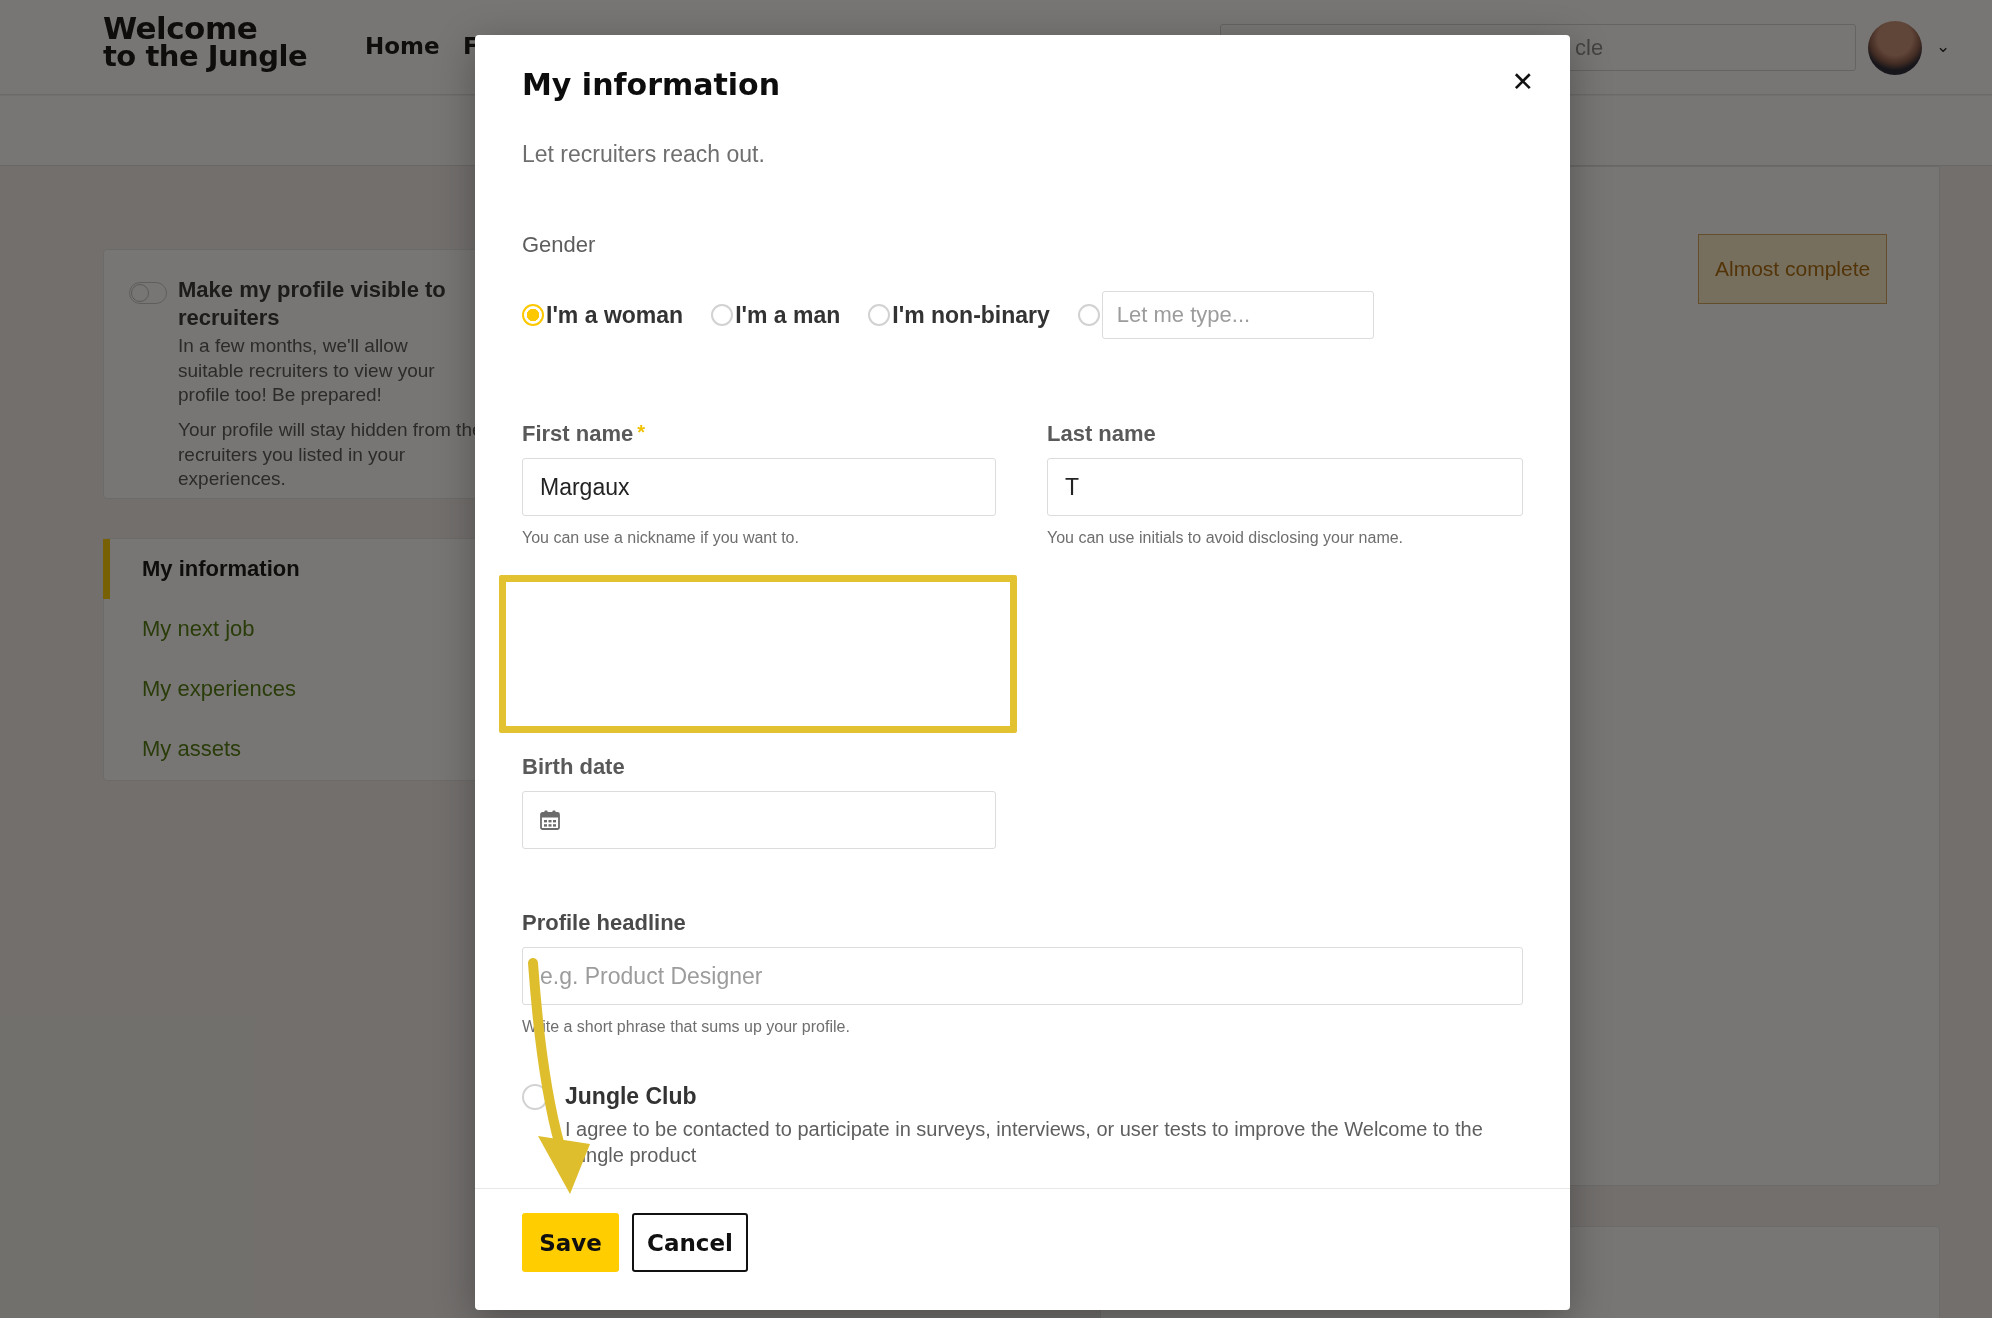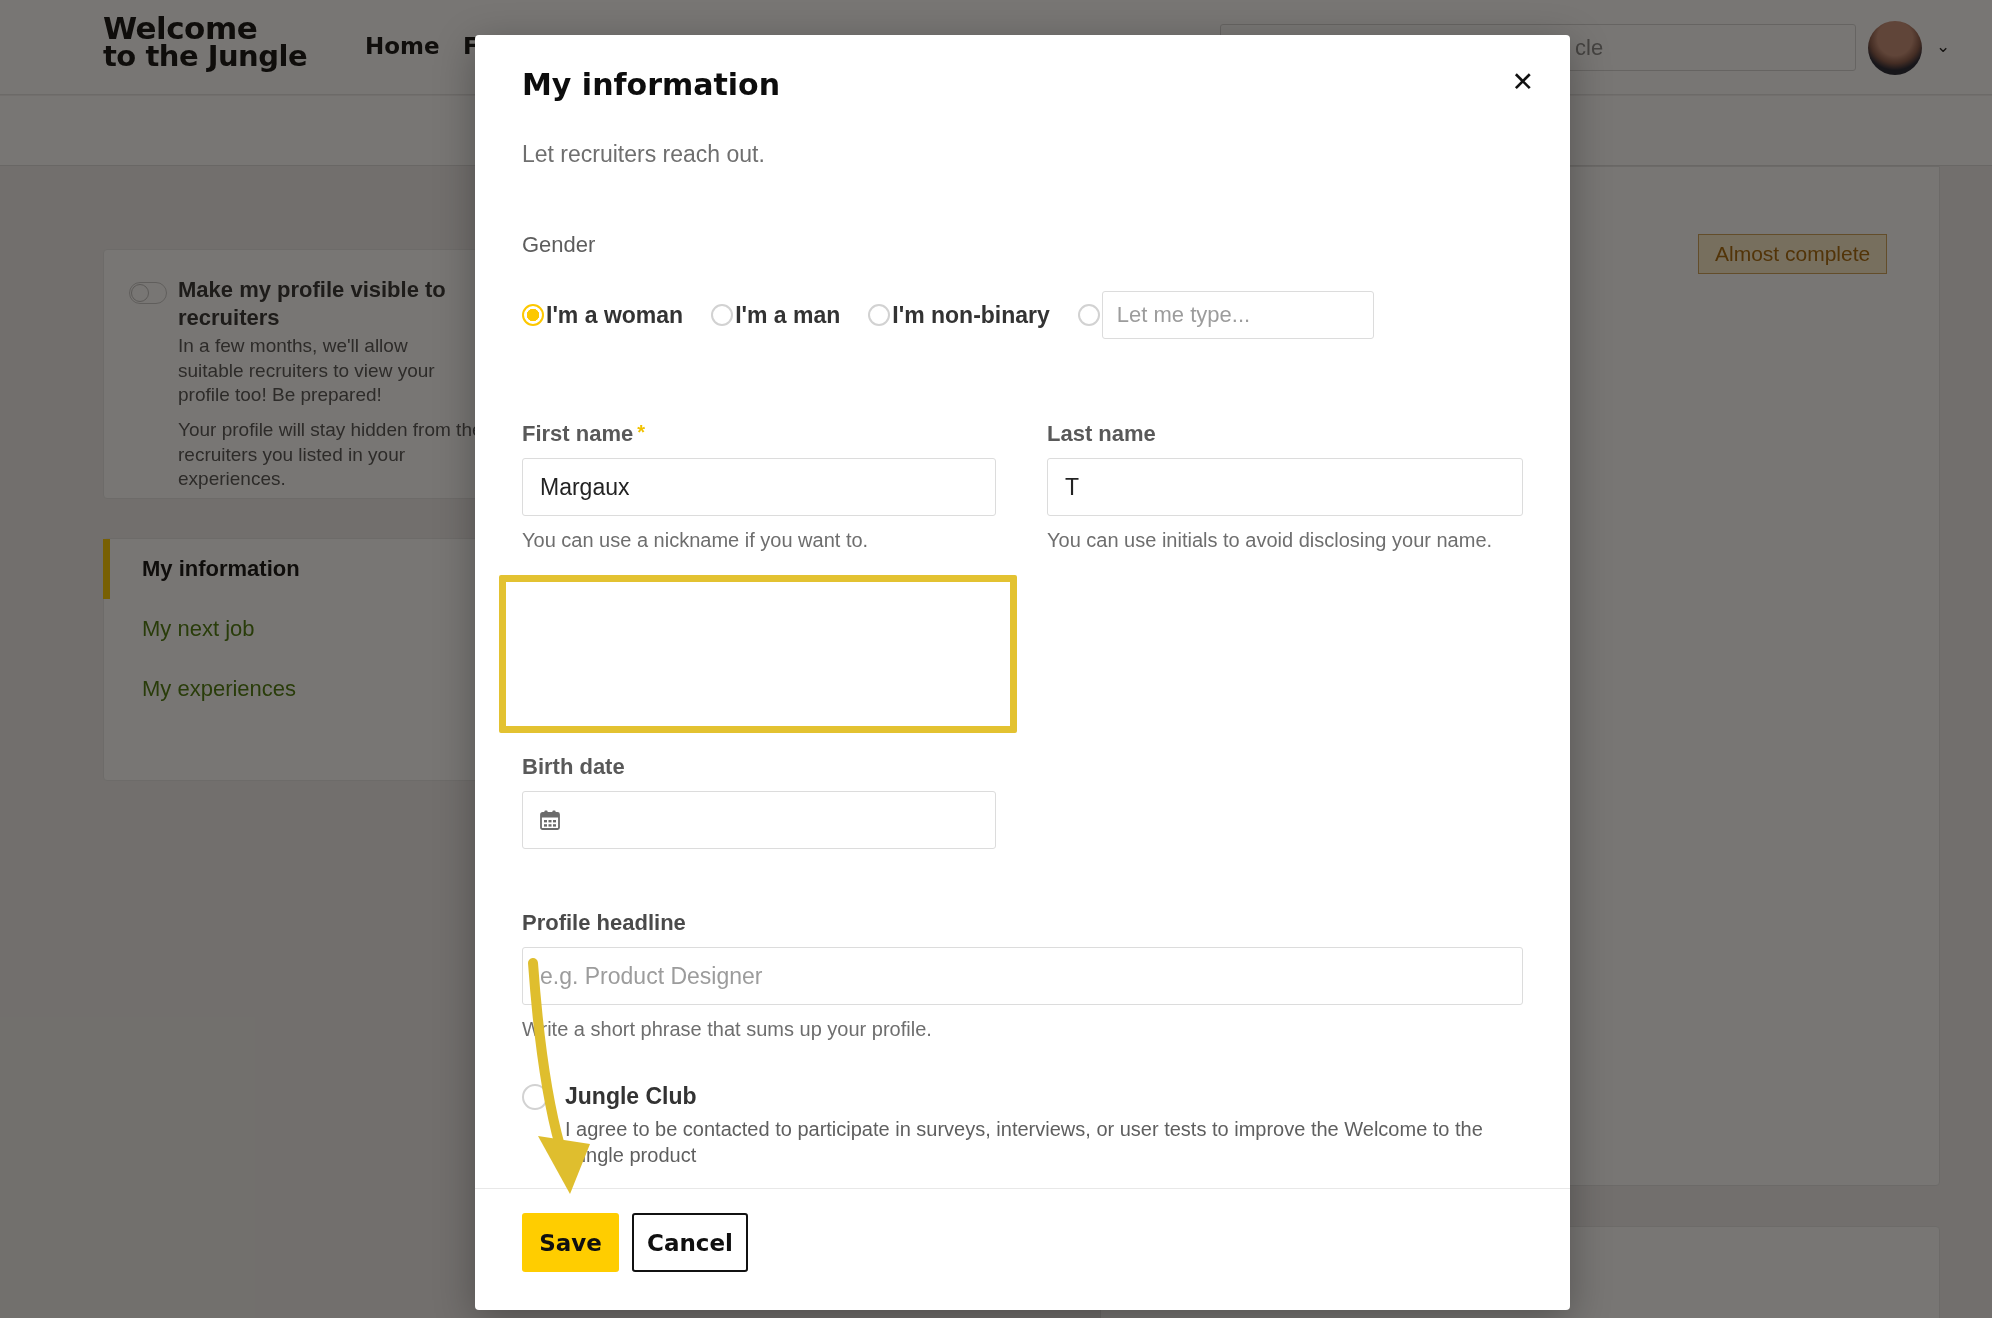--- a/index.html
+++ b/index.html
@@ -32,21 +32,21 @@
   .visibility-p1 { position:absolute; left:74px; top:84px; width:300px; font-size:19px; color:#555; line-height:1.3; }
   .visibility-p2 { position:absolute; left:74px; top:168px; width:310px; font-size:19px; color:#555; line-height:1.3; }
 
   .menu-card { left:103px; top:538px; width:430px; height:243px; padding:0; }
   .menu-item { position:relative; height:60px; display:flex; align-items:center; padding-left:38px; font-size:22px; color:#4d7c0f; }
   .menu-item.active { font-weight:700; color:#101010; }
   .menu-item.active .active-bar { position:absolute; left:-1px; top:0; width:7px; height:60px; background:#ffcd00; }
 
   .right-card { left:1100px; top:166px; width:840px; height:1020px; border:1px solid #e4e4e4; border-radius:0 0 4px 4px; }
   .right-card-2 { left:1100px; top:1226px; width:840px; height:120px; }
-  .status-badge { position:absolute; left:597px; top:67px; padding:7px 16px; background:#fdeecd; border:1px solid #cfa258; color:#a8690a; font-size:21px; }
+  .status-badge { position:absolute; left:597px; top:67px; padding:22px 16px; background:#fdeecd; border:1px solid #cfa258; color:#a8690a; font-size:21px; }
 
   
   .overlay { position:absolute; inset:0; background:rgba(14,11,8,0.56); z-index:5; }
 
   
   .modal { position:absolute; left:475px; top:35px; width:1095px; height:1275px; background:#ffffff; border-radius:4px;
            box-shadow:0 10px 40px rgba(0,0,0,0.3); z-index:10; }
   .close-btn { position:absolute; top:34px; right:36px; font-size:27px; color:#111; cursor:pointer; line-height:1; }
   .m-title { position:absolute; left:47px; top:32px; font-family:"DejaVu Sans", sans-serif; font-weight:800; font-size:30px; color:#0d0d0d; }
   .m-subtitle { position:absolute; left:47px; top:106px; font-size:23px; color:#6f6f6f; }
@@ -55,21 +55,21 @@
   .gender-row { position:absolute; left:47px; top:252px; width:1001px; height:56px; display:flex; align-items:center; gap:2px; }
   .radio { width:22px; height:22px; border:2px solid #d2d2d2; border-radius:50%; background:#fff; flex:0 0 auto; }
   .radio.selected { border-color:#fdc800; background:radial-gradient(circle, #fdc800 0 6px, #ffffff 6.5px); }
   .radio-label { font-size:23px; font-weight:600; color:#333; margin-right:26px; }
   .custom-gender-input { width:272px; height:48px; border:1px solid #dcdcdc; border-radius:3px; font-size:22px; color:#2c2c2c; padding:0 14px; font-family:"Liberation Sans", sans-serif; }
 
   .field-label { font-size:22px; font-weight:600; color:#595959; }
   .req { color:#f2c200; margin-left:4px; font-size:20px; vertical-align:top; }
   .text-input { width:100%; height:58px; border:1px solid #dcdcdc; border-radius:3px; font-size:23px; color:#232323; padding:9px 17px; font-family:"Liberation Sans", sans-serif; background:#fff; }
   input::placeholder { color:#9c9c9c; opacity:1; }
-  .helper { font-size:20px; color:#6e6e6e; margin-top:13px; }
+  .helper { font-size:16px; color:#6e6e6e; margin-top:13px; }
 
   .row { position:absolute; left:47px; width:1001px; display:grid; grid-template-columns:474px 476px; column-gap:51px; }
   .row-names { top:386px; }
   .row-contact { top:563px; }
   .field .field-label { display:block; margin-bottom:11px; }
 
   .email-input { border:2px solid #eac53e; }
   .op-icon { position:absolute; right:12px; top:50%; transform:translateY(-50%); }
   .input-wrap { position:relative; }
 
@@ -127,20 +127,23 @@
   <div class="card menu-card">
     <div class="menu-item active">
       <span class="active-bar"></span>
       <span>My information</span>
     </div>
     <div class="menu-item">
       <span>My next job</span>
     </div>
     <div class="menu-item">
       <span>My experiences</span>
+    </div>
+    <div class="menu-item">
+      <span>My assets</span>
     </div>
   </div>
 
   <div class="card right-card">
     <div class="status-badge">Almost complete</div>
   </div>
   <div class="card right-card-2"></div>
 
   <div class="overlay"></div>
 

